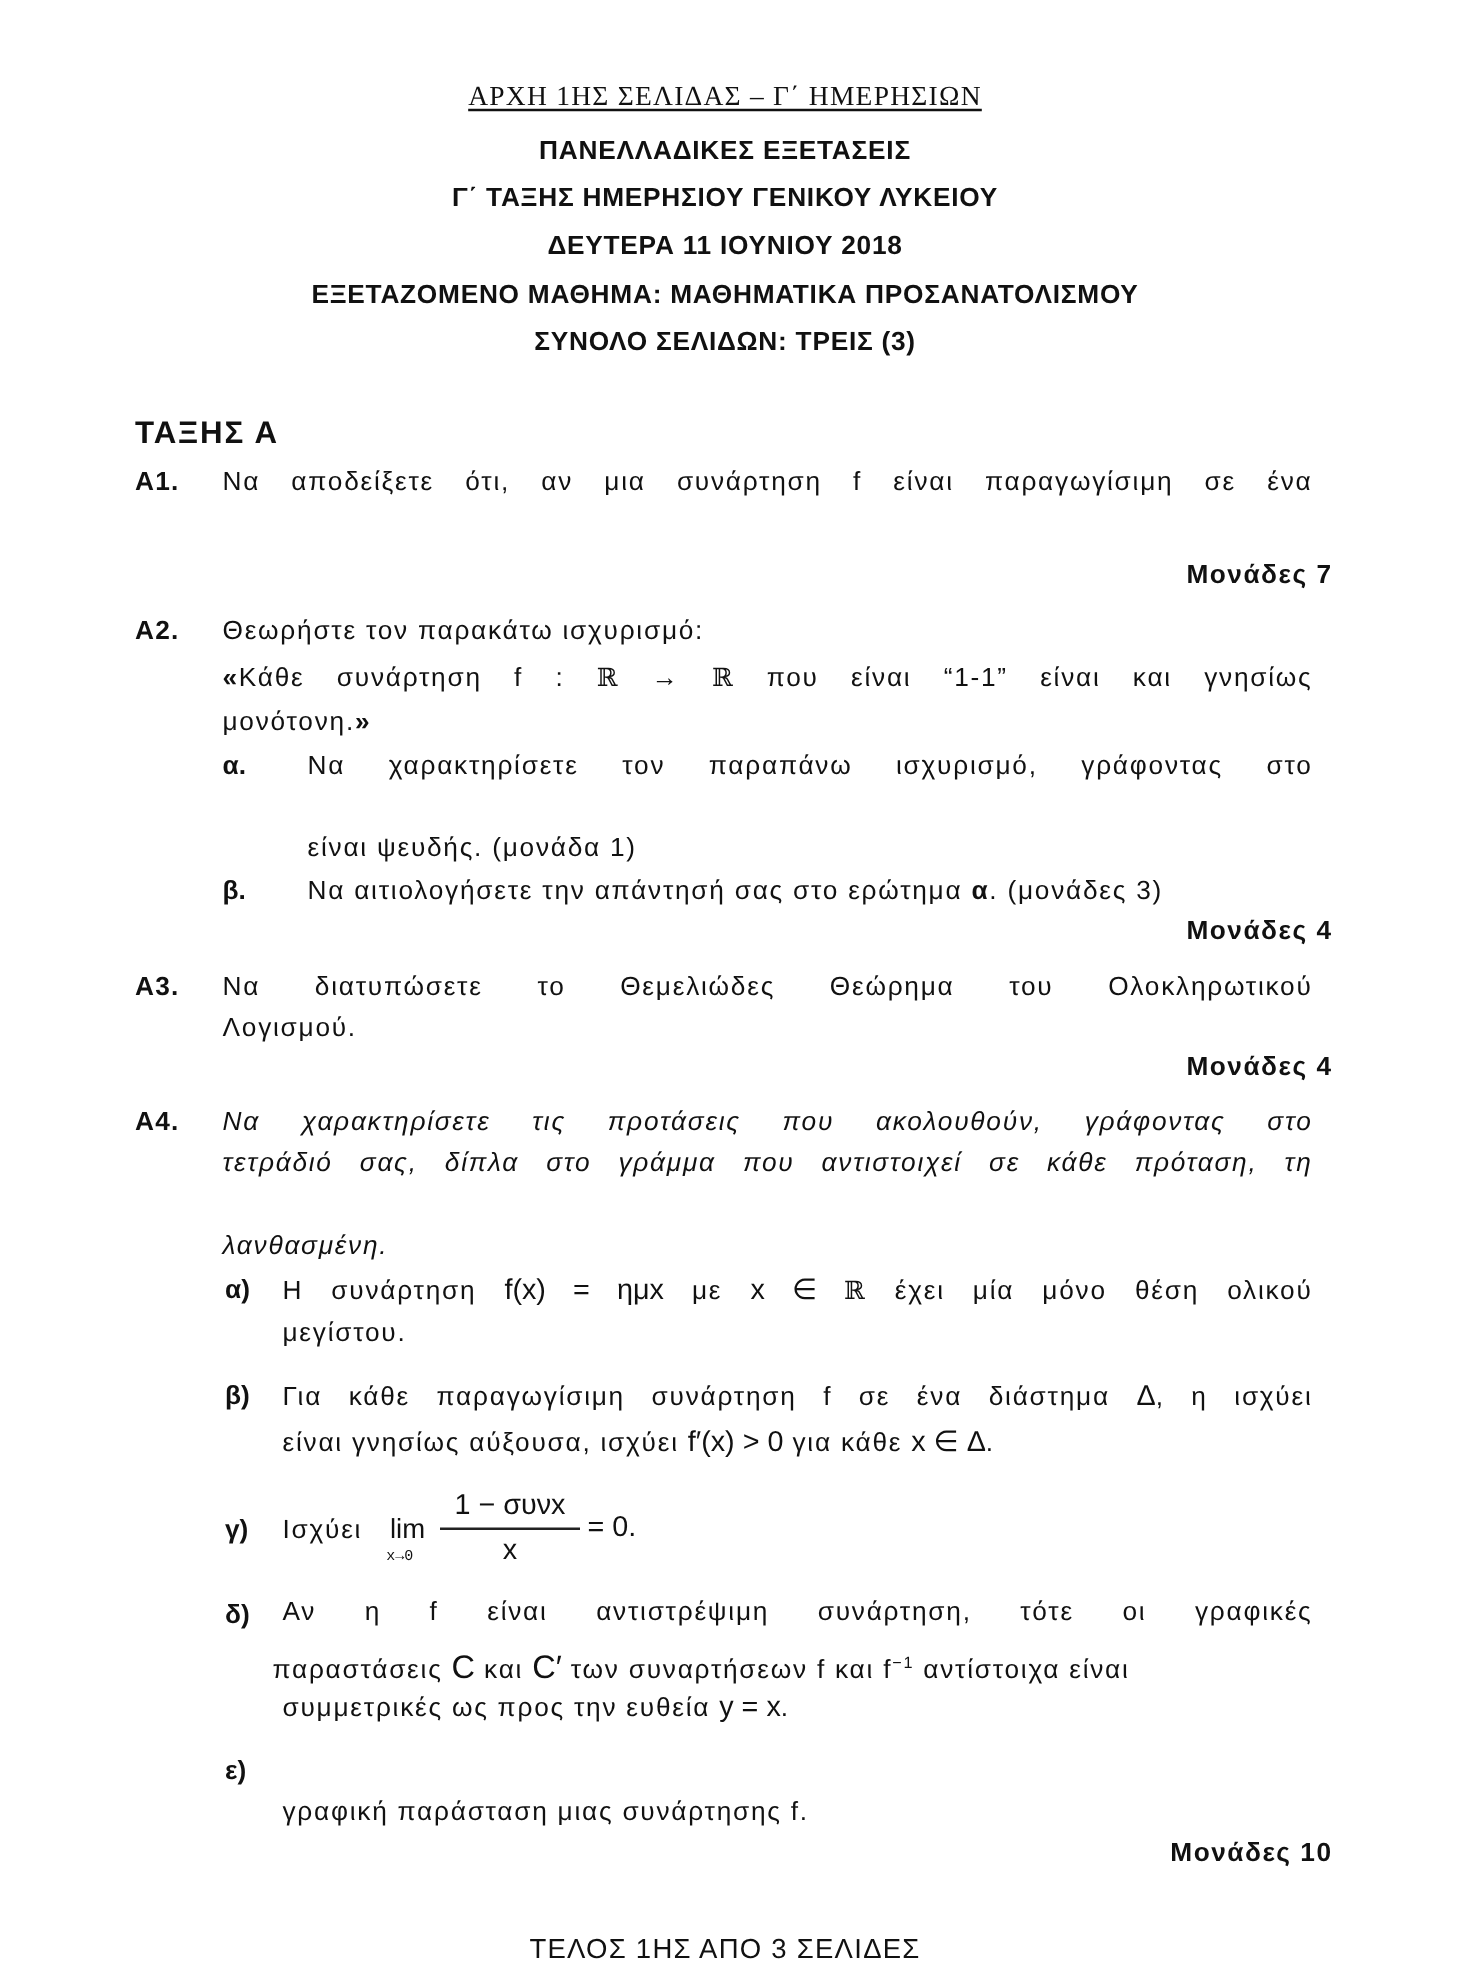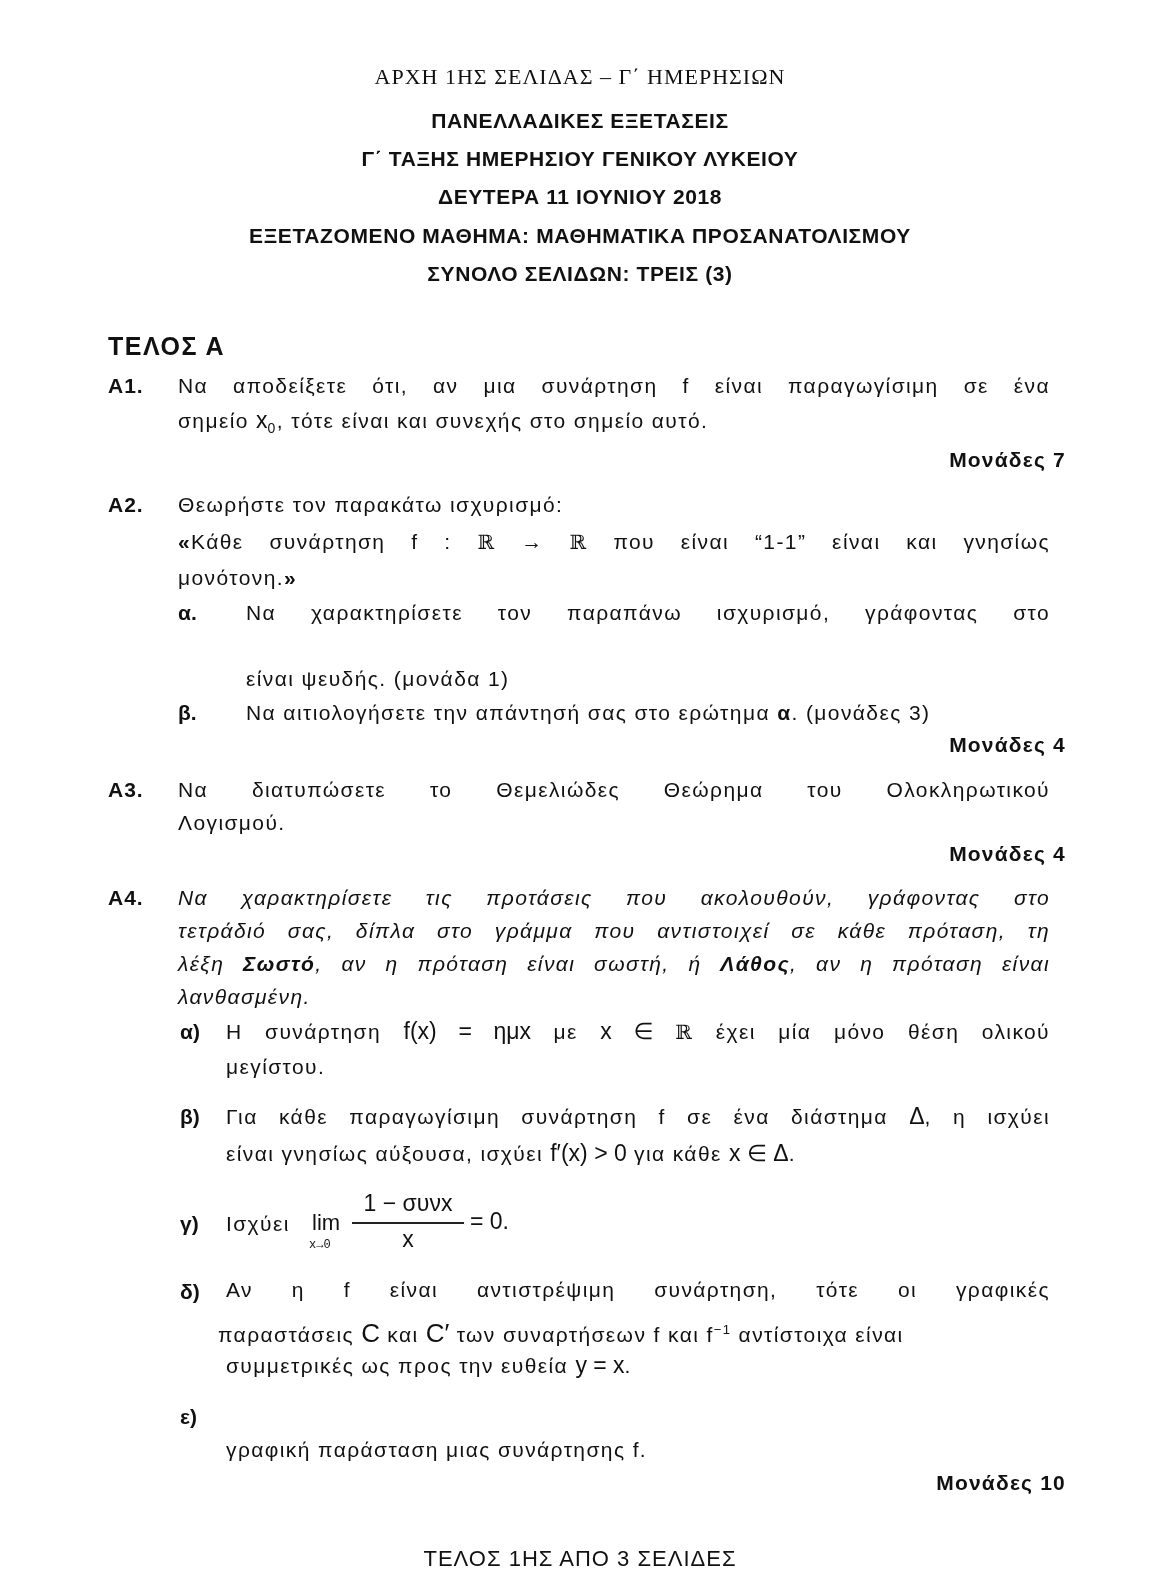--- a/index.html
+++ b/index.html
@@ -1,20 +1,20 @@
 <!DOCTYPE html>
 <html><head>
 <meta charset="utf-8">
 <style>
   html, body { margin: 0; padding: 0; background: #ffffff; }
   body { width: 1170px; height: 1586px; position: relative; overflow: hidden; color: #111; }
   .page { position: absolute; left: 0; top: 0; width: 1170px; height: 1586px; }
   .hdr-top { position: absolute; top: 64px; left: 0; width: 1160px; text-align: center;
     font-family: "Liberation Serif", serif; font-size: 22px; letter-spacing: 1px; }
-  .hdr-top span { text-underline-offset: 3px; }
+  .hdr-top span { text-decoration: underline; text-underline-offset: 3px; }
   .hdr { position: absolute; left: 0; width: 1160px; text-align: center;
     font-family: "Liberation Sans", sans-serif; font-weight: bold; font-size: 21px; letter-spacing: 0.6px; }
   .footer { position: absolute; top: 1546px; left: 0; width: 1160px; text-align: center;
     font-family: Liberation Sans, sans-serif; font-size: 22px; letter-spacing: 1px; }
   .theme { position: absolute; top: 332px; left: 108px; font-family: "Liberation Sans", sans-serif;
     font-weight: bold; font-size: 25px; letter-spacing: 1.5px; }
   .qlabel { position: absolute; left: 108px; font-family: "Liberation Sans", sans-serif; font-weight: bold; font-size: 21px; letter-spacing: 1px; }
   .line { position: absolute; font-family: "Liberation Sans", sans-serif; font-size: 21px; letter-spacing: 1.4px; white-space: nowrap; }
   .just { text-align: justify; text-align-last: justify; white-space: normal; }
   .marks { position: absolute; right: 104px; font-family: "Liberation Sans", sans-serif; font-weight: bold; font-size: 21px; letter-spacing: 1.2px; }
@@ -38,27 +38,24 @@
   <div class="hdr-top">
     <span>ΑΡΧΗ 1ΗΣ ΣΕΛΙΔΑΣ – Γ΄ ΗΜΕΡΗΣΙΩΝ</span>
   </div>
 
   <div class="hdr" style="top:109px">ΠΑΝΕΛΛΑΔΙΚΕΣ ΕΞΕΤΑΣΕΙΣ</div>
   <div class="hdr" style="top:147px">Γ΄ ΤΑΞΗΣ ΗΜΕΡΗΣΙΟΥ ΓΕΝΙΚΟΥ ΛΥΚΕΙΟΥ</div>
   <div class="hdr" style="top:185px">ΔΕΥΤΕΡΑ 11 ΙΟΥΝΙΟΥ 2018</div>
   <div class="hdr" style="top:224px">ΕΞΕΤΑΖΟΜΕΝΟ ΜΑΘΗΜΑ: ΜΑΘΗΜΑΤΙΚΑ ΠΡΟΣΑΝΑΤΟΛΙΣΜΟΥ</div>
   <div class="hdr" style="top:262px">ΣΥΝΟΛΟ ΣΕΛΙΔΩΝ: ΤΡΕΙΣ (3)</div>
 
-  <div class="theme">ΤΕΛΟΣ Α</div>
+  <div class="theme">ΤΑΞΗΣ Α</div>
 
   <div class="qlabel" style="top:374px">Α1.</div>
   <div class="line just" style="top:374px; left:178px; width:872px">Να αποδείξετε ότι, αν μια συνάρτηση f είναι παραγωγίσιμη σε ένα</div>
-  <div class="line" style="top:407px; left:178px">
-    <span>σημείο </span><span class="math">x</span><sub style="font-size:14px">0</sub><span>, τότε είναι και συνεχής στο σημείο αυτό.</span>
-  </div>
   <div class="marks" style="top:448px">Μονάδες 7</div>
 
   <div class="qlabel" style="top:493px">Α2.</div>
   <div class="line" style="top:493px; left:178px">Θεωρήστε τον παρακάτω ισχυρισμό:</div>
   <div class="line just" style="top:530px; left:178px; width:872px">
     <b>«</b><span>Κάθε συνάρτηση f : </span><span class="dbl">ℝ</span><span> → </span><span class="dbl">ℝ</span><span> που είναι “1-1” είναι και γνησίως</span>
   </div>
   <div class="line" style="top:566px; left:178px">
     <span>μονότονη.</span><b>»</b>
   </div>
@@ -74,23 +71,20 @@
   <div class="marks" style="top:733px">Μονάδες 4</div>
 
   <div class="qlabel" style="top:778px">Α3.</div>
   <div class="line just" style="top:778px; left:178px; width:872px">Να διατυπώσετε το Θεμελιώδες Θεώρημα του Ολοκληρωτικού</div>
   <div class="line" style="top:811px; left:178px">Λογισμού.</div>
   <div class="marks" style="top:842px">Μονάδες 4</div>
 
   <div class="qlabel" style="top:886px">Α4.</div>
   <div class="line just it" style="top:886px; left:178px; width:872px">Να χαρακτηρίσετε τις προτάσεις που ακολουθούν, γράφοντας στο</div>
   <div class="line just it" style="top:919px; left:178px; width:872px">τετράδιό σας, δίπλα στο γράμμα που αντιστοιχεί σε κάθε πρόταση, τη</div>
-  <div class="line just it" style="top:952px; left:178px; width:872px">
-    <span>λέξη </span><b>Σωστό</b><span>, αν η πρόταση είναι σωστή, ή </span><b>Λάθος</b><span>, αν η πρόταση είναι</span>
-  </div>
   <div class="line it" style="top:985px; left:178px">λανθασμένη.</div>
 
   <div class="sublabel" style="top:1020px; left:180px">α)</div>
   <div class="line just" style="top:1018px; left:226px; width:824px">
     <span>Η συνάρτηση </span><span class="math">f(x) = ημx</span><span> με </span><span class="math">x ∈ </span><span class="dbl">ℝ</span><span> έχει μία μόνο θέση ολικού</span>
   </div>
   <div class="line" style="top:1055px; left:226px">μεγίστου.</div>
 
   <div class="sublabel" style="top:1105px; left:180px">β)</div>
   <div class="line just" style="top:1103px; left:226px; width:824px">

